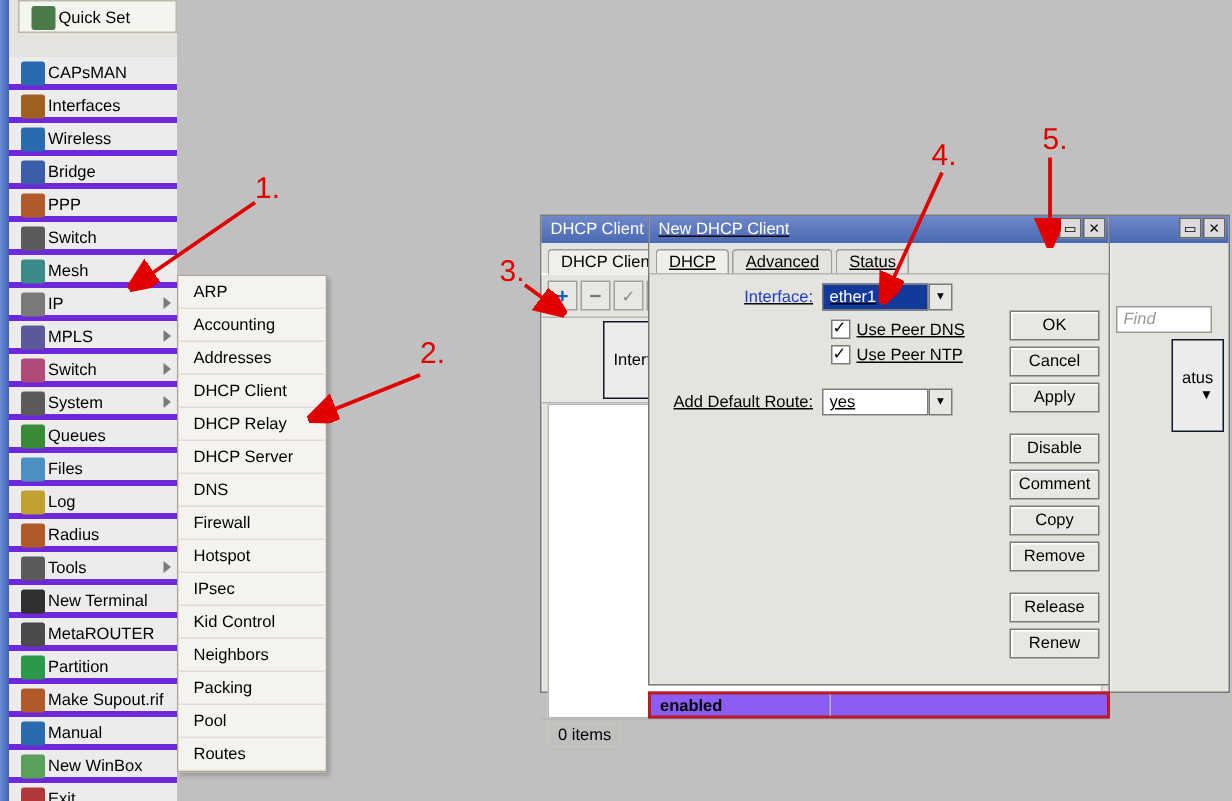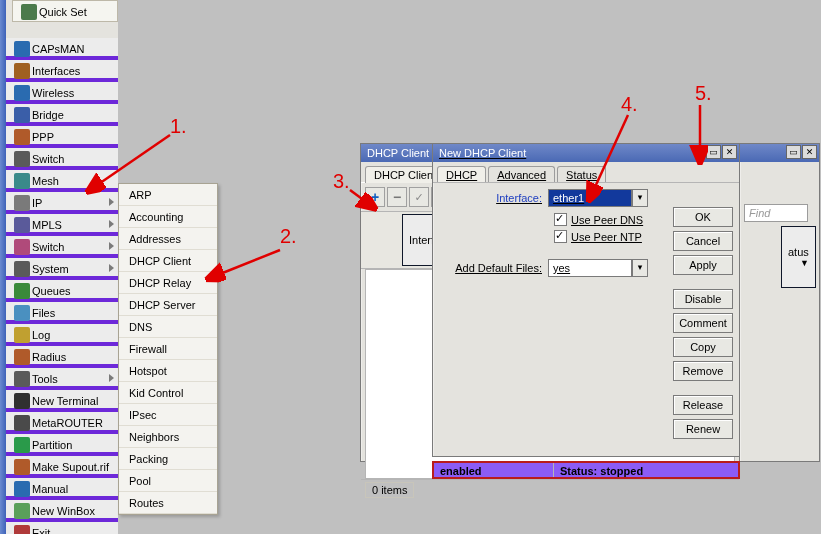--- a/index.html
+++ b/index.html
@@ -175,21 +175,21 @@
     margin: 6px 10px;
   }
   .form-label {
     width: 105px;
     text-align: right;
     padding-right: 6px;
     color: #000;
   }
   .form-label.blue { color: #2040c0; }
   .form-select {
-    width: 84px;
+    width: 71px;
     height: 18px;
     border: 1px solid #7a7a7a;
     background: #fff;
     padding-left: 4px;
     line-height: 16px;
     position: relative;
   }
   .form-select.sel {
     background: #12399c;
     color: #fff;
@@ -293,22 +293,22 @@
 <div class="submenu" id="submenu">
     <div class="sm-item">ARP</div>
     <div class="sm-item">Accounting</div>
     <div class="sm-item">Addresses</div>
     <div class="sm-item">DHCP Client</div>
     <div class="sm-item">DHCP Relay</div>
     <div class="sm-item">DHCP Server</div>
     <div class="sm-item">DNS</div>
     <div class="sm-item">Firewall</div>
     <div class="sm-item">Hotspot</div>
+    <div class="sm-item">IPsec</div>
     <div class="sm-item">Kid Control</div>
-    <div class="sm-item">IPsec</div>
     <div class="sm-item">Neighbors</div>
     <div class="sm-item">Packing</div>
     <div class="sm-item">Pool</div>
     <div class="sm-item">Routes</div>
   </div>
 
 <div class="win" style="left:739px; top:143px; width:81px; height:319px;">
   <div class="titlebar">
     <div class="tb-btns">
       <div class="tb-btn">▭</div>
@@ -352,21 +352,20 @@
     <div class="col-h" style="width:60px">Interface</div>
   </div>
   <div class="list-body"></div>
   <div class="statusbar">
     <div class="status-cell">0 items</div>
   </div>
 </div>
 
 <div style="position:absolute; left:432px; top:461px; width:308px; height:18px; background:#8b5cf6; border:2px solid #b91c1c; display:flex; z-index:50;font-weight:bold;">
   <div style="width:120px; padding:2px 6px; border-right:1px solid #b5b5b5;">enabled</div>
-  <div style="flex:1; padding:2px 6px;">Status: stopped</div>
 </div>
 
 <div class="win" style="left:432px; top:143px; width:308px; height:314px; z-index:40;text-decoration:underline;">
   <div class="titlebar">
     <span>New DHCP Client</span>
     <div class="tb-btns">
       <div class="tb-btn">▭</div>
       <div class="tb-btn">✕</div>
     </div>
   </div>
@@ -385,21 +384,21 @@
     </div>
     <div class="chk-row">
       <div class="chk checked"></div>
       <span>Use Peer DNS</span>
     </div>
     <div class="chk-row">
       <div class="chk checked"></div>
       <span>Use Peer NTP</span>
     </div>
     <div class="form-row" style="margin-top:16px;">
-      <div class="form-label">Add Default Files:</div>
+      <div class="form-label">Add Default Route:</div>
       <div class="form-select">
         <span>yes</span>
         <div class="dd-arrow">▾</div>
       </div>
     </div>
 
     <div class="side-buttons">
       <div class="btn">OK</div>
       <div class="btn">Cancel</div>
       <div class="btn">Apply</div>

